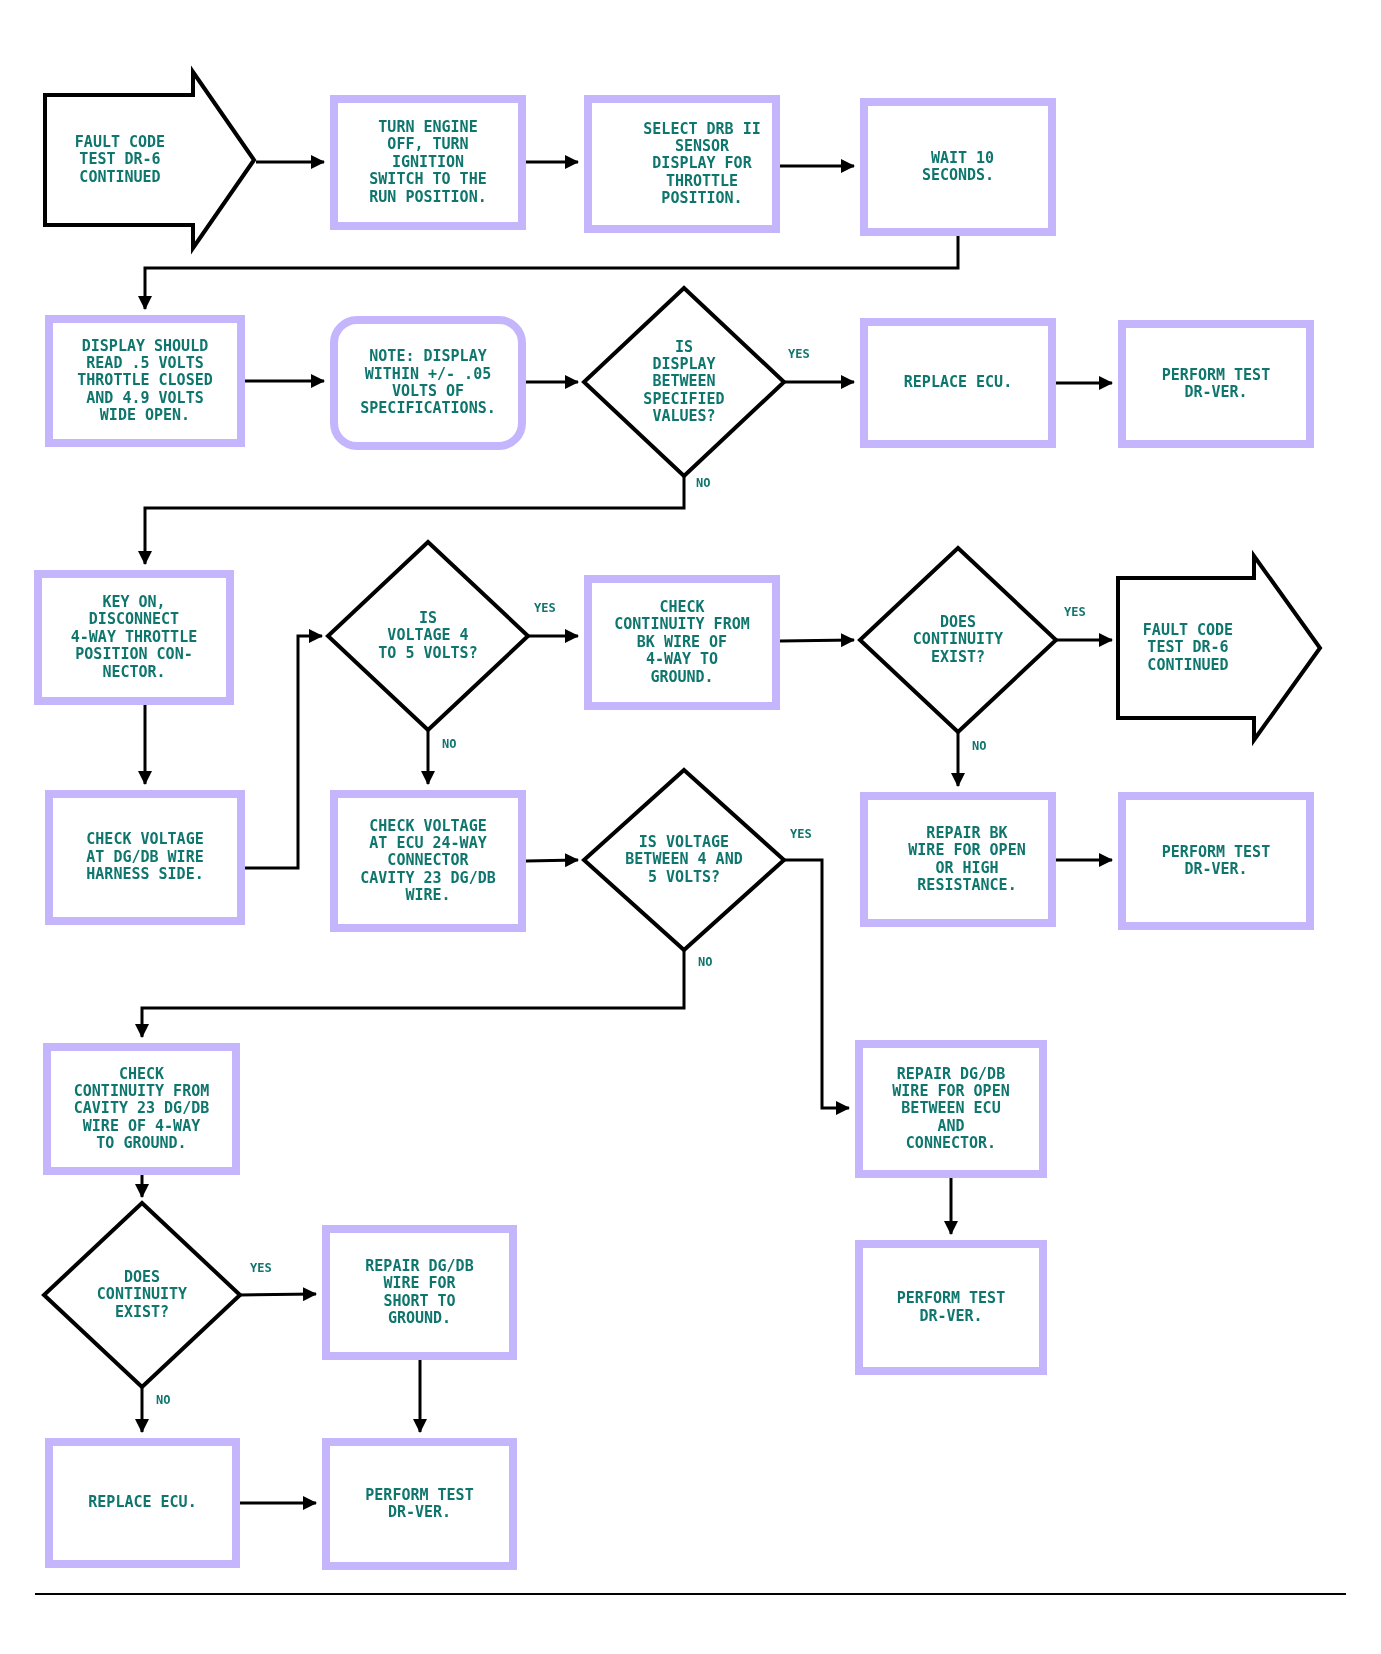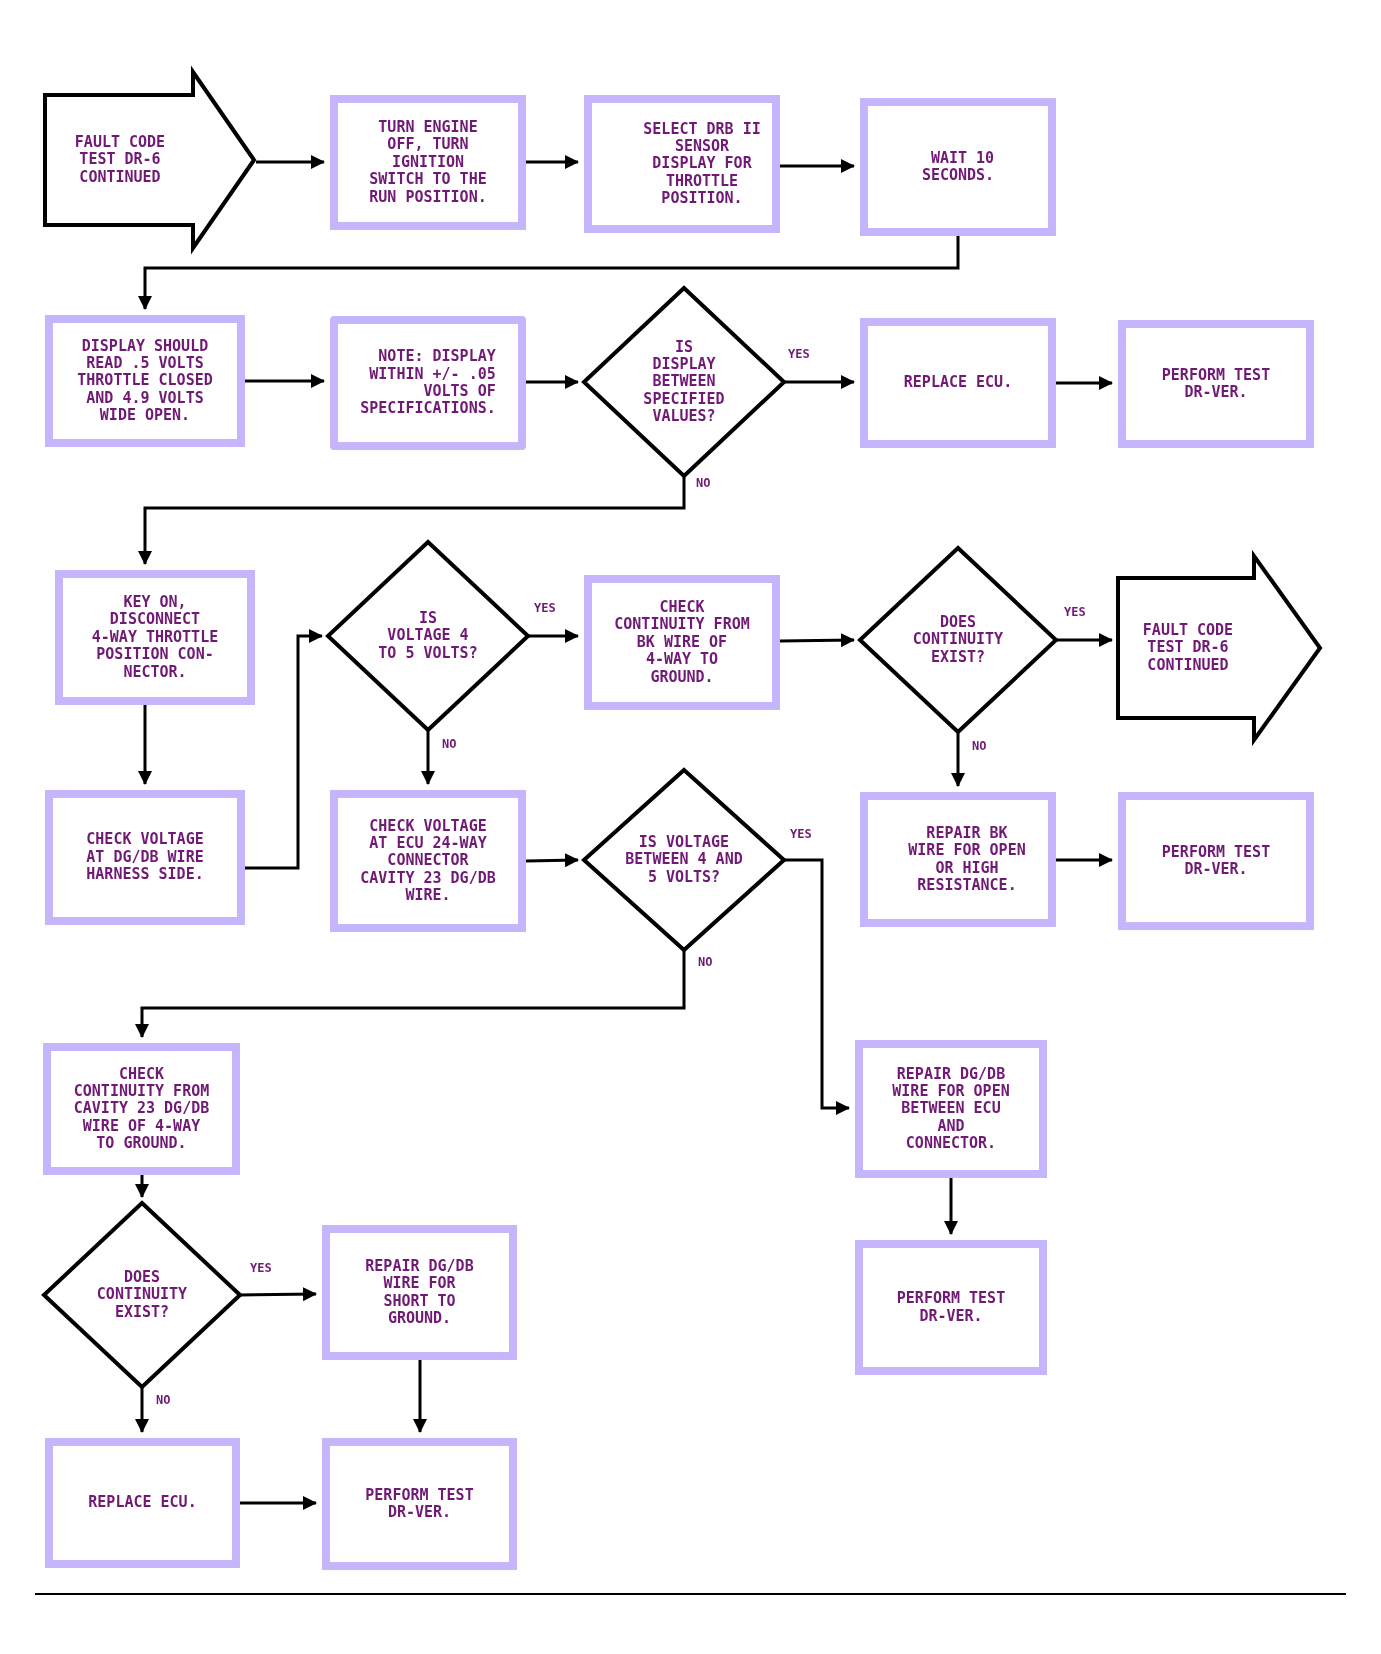--- a/index.html
+++ b/index.html
@@ -1,23 +1,23 @@
 <!DOCTYPE html>
 <html><head>
 <meta charset="utf-8">
 <style>
   html,body{margin:0;padding:0;background:#ffffff;}
   #canvas{position:relative;width:1381px;height:1654px;background:#ffffff;
-          font-family:"DejaVu Sans Mono", monospace;color:#701a75;}
+          font-family:"DejaVu Sans Mono", monospace;color:#0f766e;}
   #connector-layer{position:absolute;left:0;top:0;width:1381px;height:1654px;}
   .node{position:absolute;display:flex;align-items:center;justify-content:center;
         text-align:center;white-space:pre-line;font-weight:bold;font-size:15px;
         line-height:1.16;letter-spacing:0px;}
   .box{border:8px solid #c4b5fd;background:#fff;box-sizing:border-box;}
-  .note{border-radius:4px;text-align:right;}
+  .note{border-radius:27px;}
   .shape-label{background:transparent;border:none;}
   .edge-label{position:absolute;font-weight:bold;font-size:12px;line-height:1;}
 </style>
 </head>
 <body>
 
 <div id="canvas">
 
   <svg id="connector-layer" viewBox="0 0 1381 1654" xmlns="http://www.w3.org/2000/svg">
     <defs>
@@ -92,21 +92,21 @@
 SPECIFICATIONS.</div>
   <div class="node shape-label" style="left:594px;top:300px;width:180px;height:164px;">IS
 DISPLAY
 BETWEEN
 SPECIFIED
 VALUES?</div>
   <div class="node box" style="left:860px;top:318px;width:196px;height:130px;">REPLACE ECU.</div>
   <div class="node box" style="left:1118px;top:320px;width:196px;height:128px;">PERFORM TEST
 DR-VER.</div>
 
-  <div class="node box" style="left:55px;top:570px;width:200px;height:135px;">KEY ON,
+  <div class="node box" style="left:34px;top:570px;width:200px;height:135px;">KEY ON,
 DISCONNECT
 4-WAY THROTTLE
 POSITION CON-
 NECTOR.</div>
   <div class="node shape-label" style="left:338px;top:560px;width:180px;height:152px;">IS
 VOLTAGE 4
 TO 5 VOLTS?</div>
   <div class="node box" style="left:584px;top:575px;width:196px;height:135px;">CHECK
 CONTINUITY FROM
 BK WIRE OF

